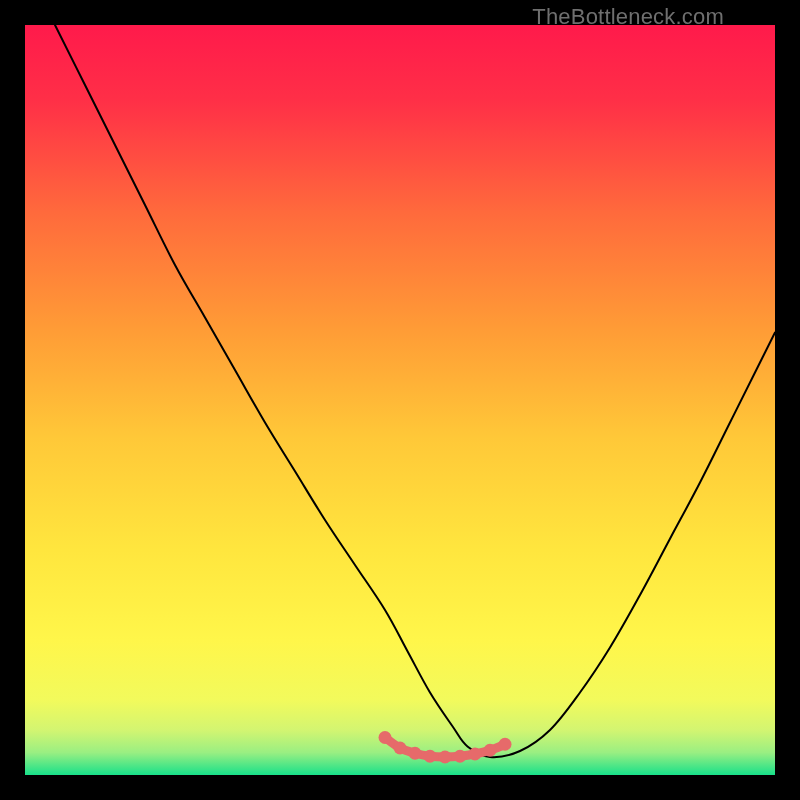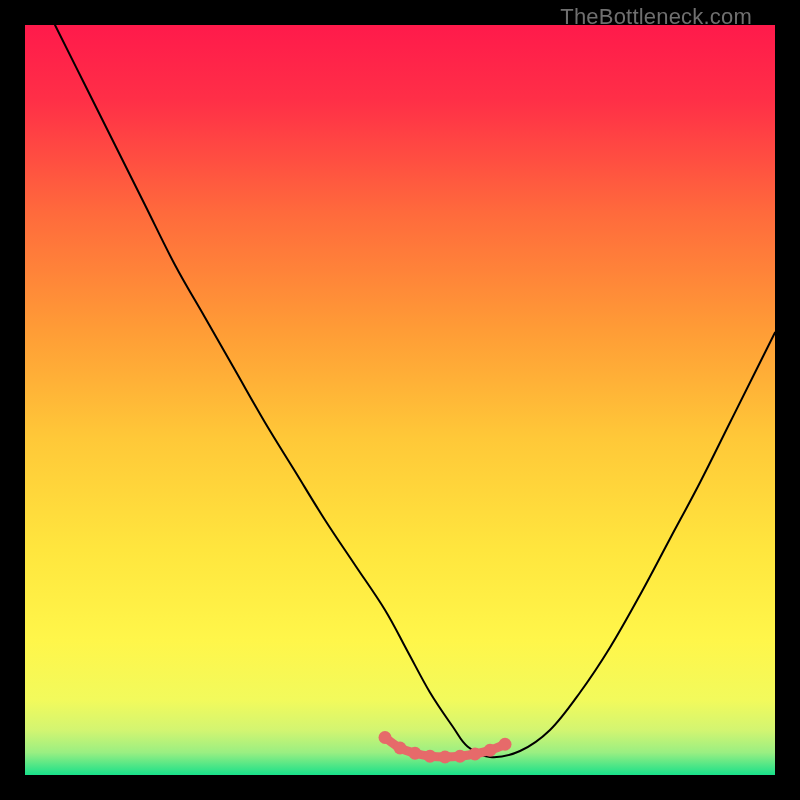--- a/index.html
+++ b/index.html
@@ -11,21 +11,20 @@
     overflow: hidden;
     font-family: Arial, Helvetica, sans-serif;
   }
   .frame {
     position: absolute;
     left: 0;
     top: 0;
     width: 732px;
     height: 800px;
     background: #000;
-    padding-left: 28px;
   }
   .plot-area {
     position: absolute;
     left: 25px;
     top: 25px;
     width: 750px;
     height: 750px;
   }
   .watermark {
     position: absolute;

